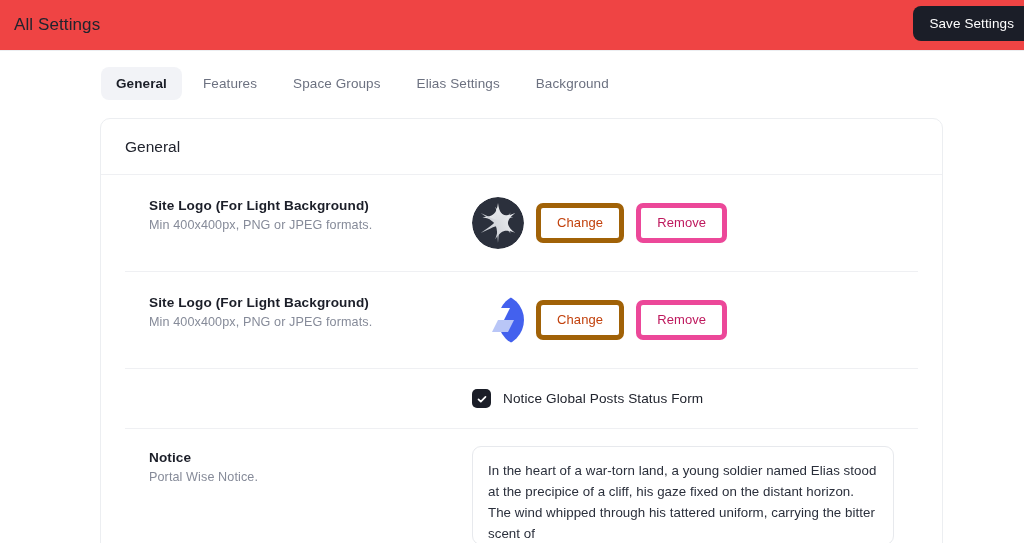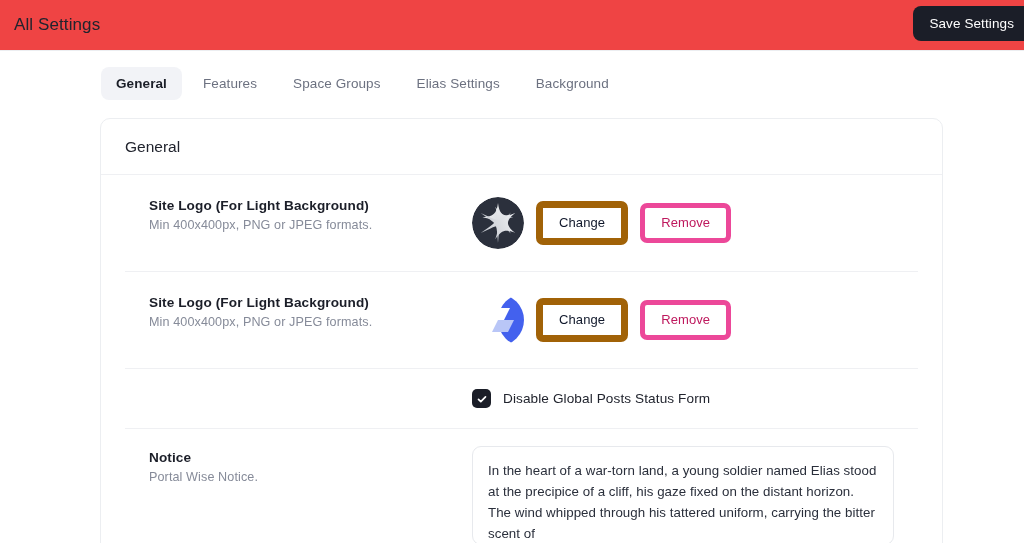--- a/index.html
+++ b/index.html
@@ -125,21 +125,21 @@
   .btn {
     font-size: 13px;
     font-family: "Liberation Sans", sans-serif;
     padding: 8px 16px;
     border-radius: 7px;
     cursor: pointer;
     background: #fff;
     letter-spacing: .1px;
     line-height: 1.1;
   }
-  .btn-change { border: 7px solid #a16207; color: #0f172a; }
+  .btn-change { border: 5px solid #a16207; color: #c2410c; }
   .btn-remove { border: 5px solid #ec4899; color: #be185d; }
 
   
   .check-wrap { display: flex; align-items: center; gap: 12px; }
   .checkbox {
     width: 19px; height: 19px; border-radius: 5px;
     background: #1b1e28; flex: none;
     display: flex; align-items: center; justify-content: center;
   }
   .check-label { font-size: 13.6px; color: #21242e; letter-spacing: .1px; }
@@ -226,21 +226,21 @@
   <div class="row row--pad-tight">
     <div class="row-label">
     </div>
     <div class="row-control">
       <div class="check-wrap">
         <span class="checkbox">
           <svg width="12" height="12" viewBox="0 0 12 12">
             <path d="M2.5 6.3 L4.8 8.6 L9.5 3.8" fill="none" stroke="#ffffff" stroke-width="1.7" stroke-linecap="round" stroke-linejoin="round"></path>
           </svg>
         </span>
-        <span class="check-label">Disable Global Posts Status Form</span>
+        <span class="check-label">Notice Global Posts Status Form</span>
       </div>
     </div>
   </div>
 
   <div class="row row--pad-tight">
     <div class="row-label">
       <div class="row-title">Notice</div>
       <div class="row-sub">Portal Wise Notice.</div>
     </div>
     <div class="row-control">

